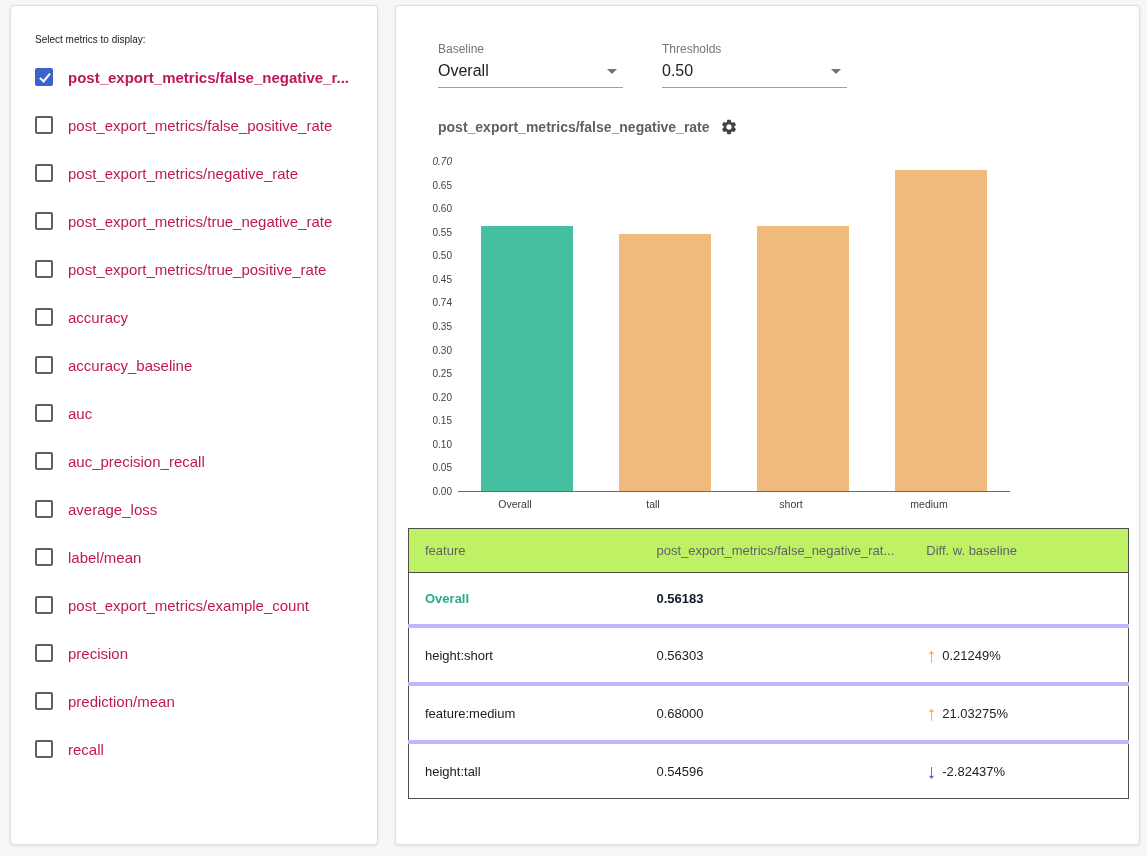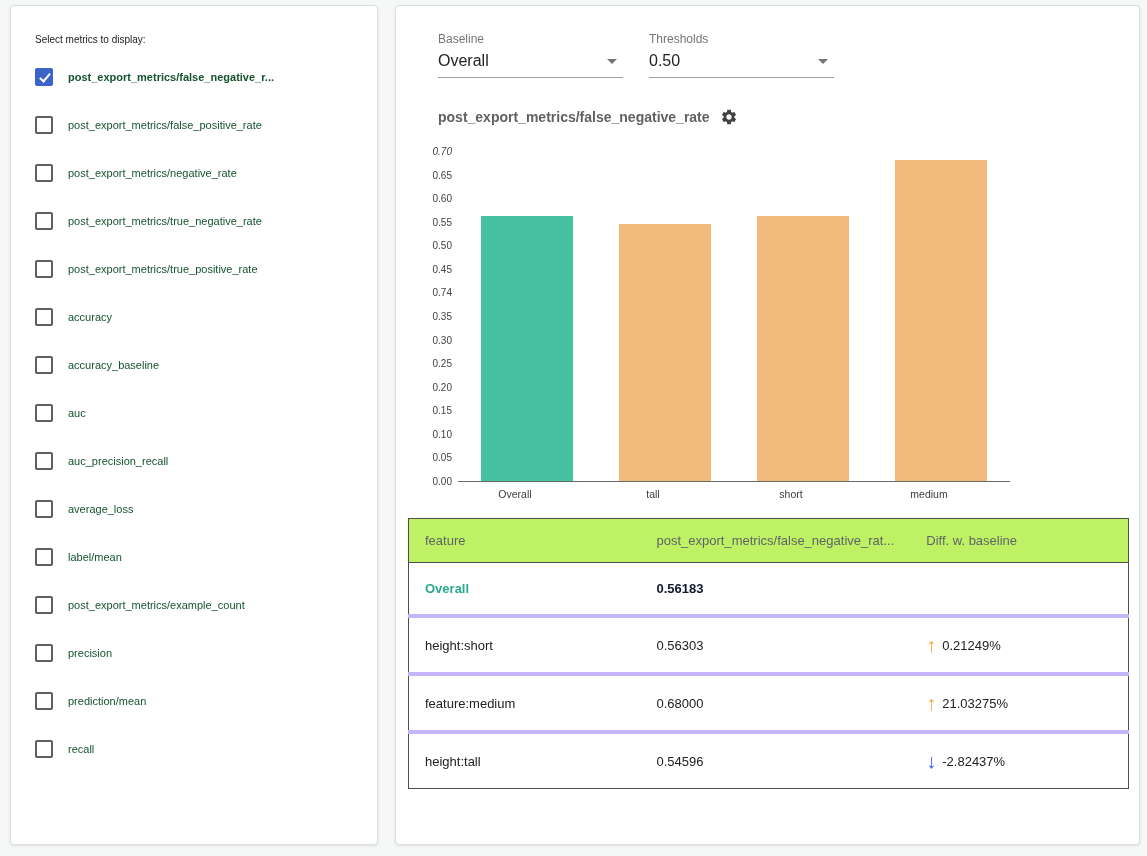--- a/index.html
+++ b/index.html
@@ -30,25 +30,25 @@
     border: 2px solid #5f5f5f; border-radius: 2px;
     position: relative;
   }
   .checkbox.checked { border-color: transparent; }
   .checkbox.checked::after {
     content: ""; position: absolute; left: 5px; top: 1px;
     width: 4px; height: 9px;
     border: solid #fff; border-width: 0 2px 2px 0;
     transform: rotate(40deg);
   }
-  .metric-label { font-size: 11px; color: #14532d; white-space: nowrap; }
+  .metric-label { font-size: 15px; color: #be185d; white-space: nowrap; }
   .metric-label.bold { font-weight: 700; }
   
   .right-panel { width: 745px; padding: 12px; }
-  .controls { display: flex; gap: 26px; margin: 14px 0 0 30px; }
+  .controls { display: flex; gap: 39px; margin: 24px 0 0 30px; }
   .select-field { width: 185px; cursor: pointer; }
   .select-field .field-label { font-size: 12px; color: #757575; display: block; }
   .select-value {
     display: flex; align-items: center; justify-content: space-between;
     font-size: 16px; color: #212121;
     padding: 6px 2px 7px 0;
     border-bottom: 1px solid #9e9e9e;
   }
   .caret {
     width: 0; height: 0; flex: none; margin-right: 4px;

